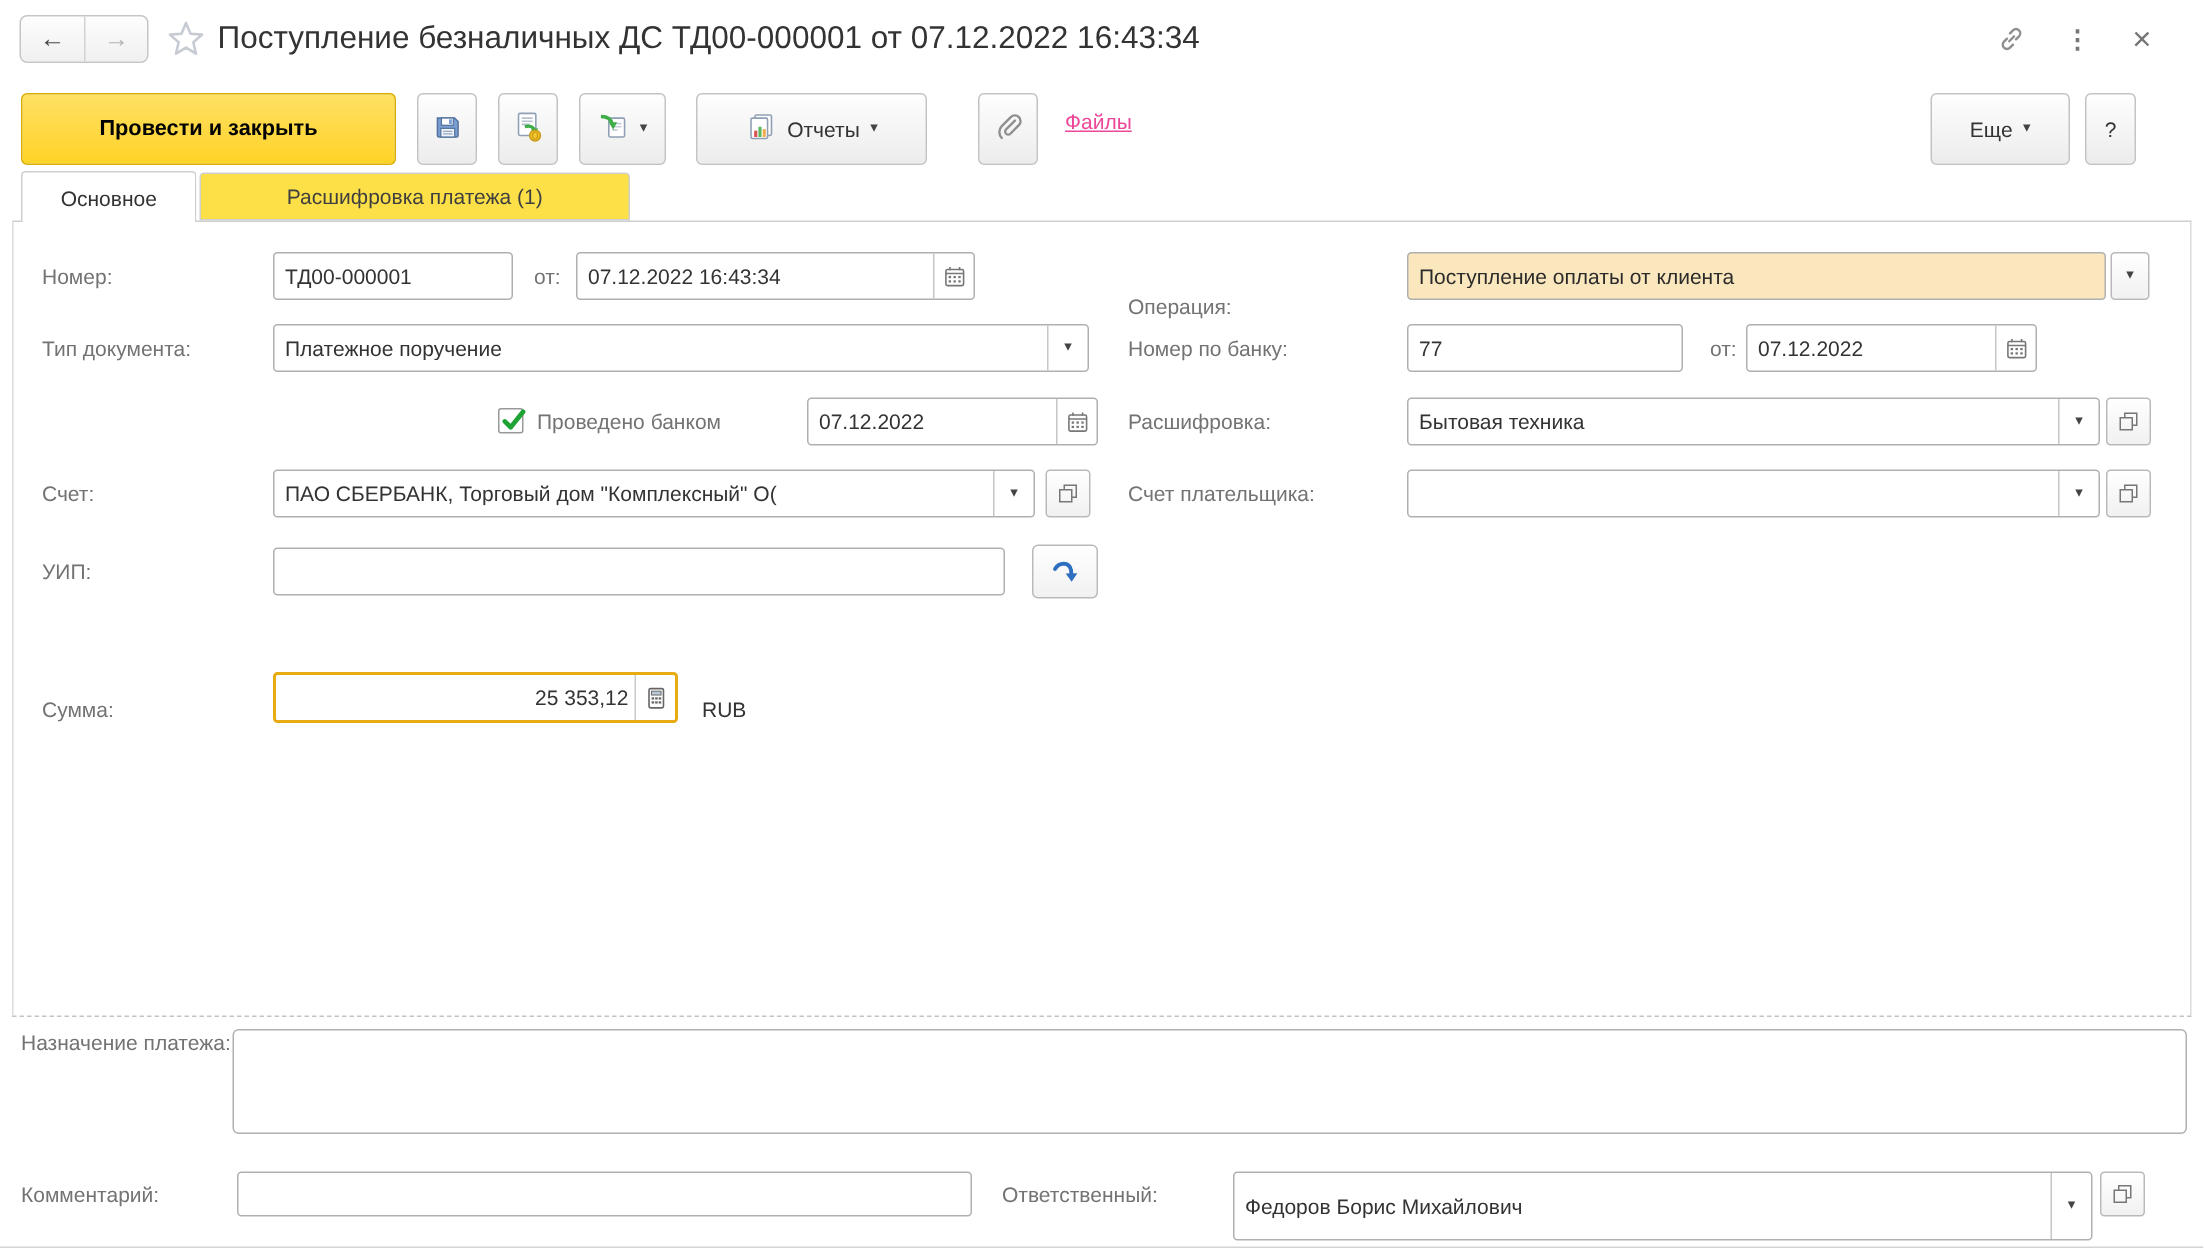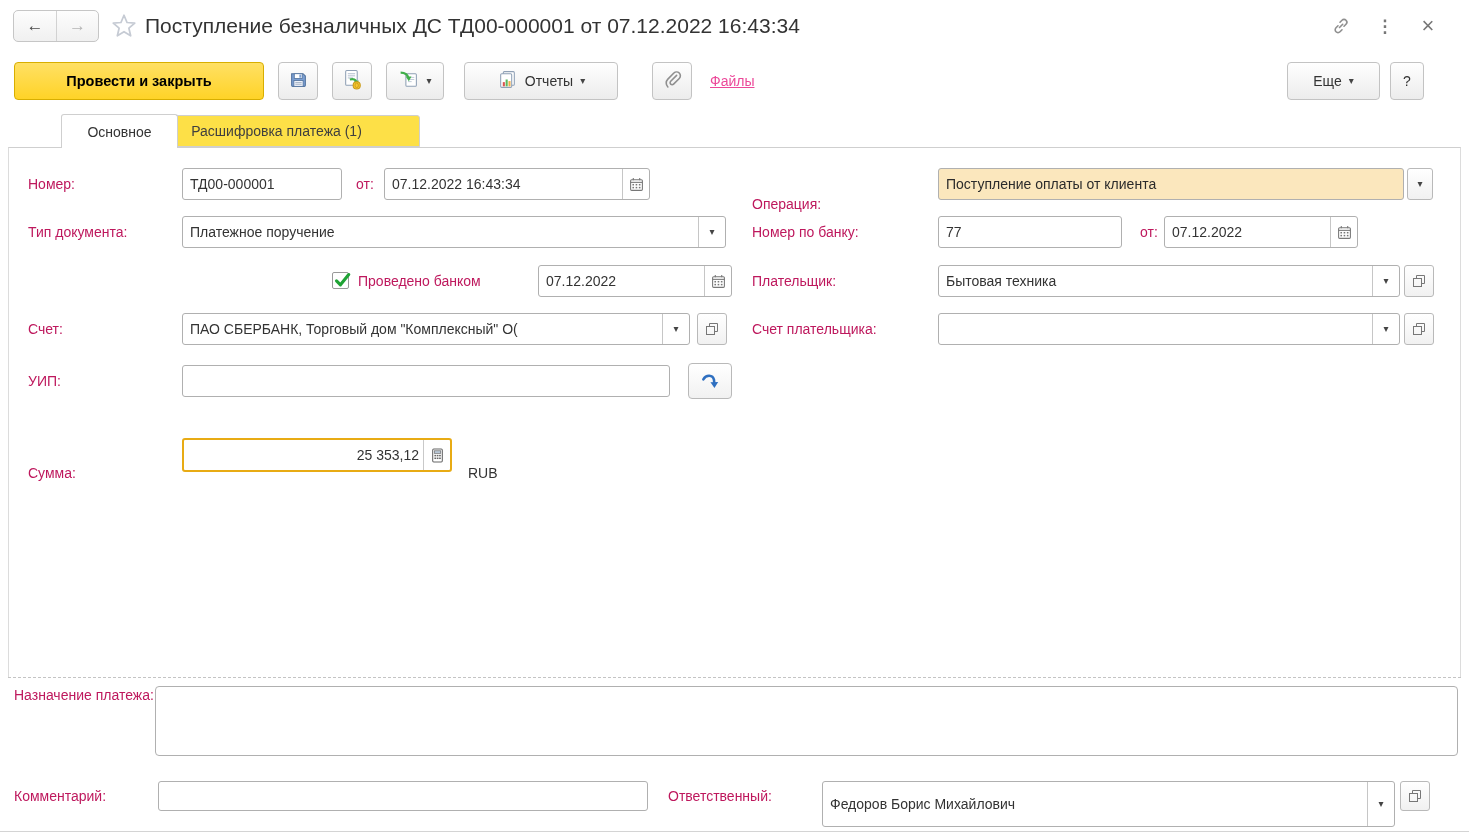--- a/index.html
+++ b/index.html
@@ -13,34 +13,34 @@
   .navbtn { width:42px; display:flex; align-items:center; justify-content:center; font-size:17px; cursor:pointer; }
   .navbtn + .navbtn { border-left:1px solid #d2d2d2; }
   .nav-back { color:#4a4a4a; font-weight:bold; }
   .nav-fwd { color:#b5b5b5; font-weight:bold; }
   .title { left:145px; top:8px; height:36px; line-height:36px; font-size:21px; color:#333; white-space:nowrap; }
   .hdr-ic { top:12px; width:30px; height:28px; display:flex; align-items:center; justify-content:center; cursor:pointer; }
   .kebab { font-size:17px; color:#777; font-weight:bold; letter-spacing:0; }
   .close-x { font-size:22px; color:#777; }
 
   
-  .tbtn { top:62px; height:38px; border:1px solid #c3c3c3; border-radius:4px; background:linear-gradient(#fefefe,#ececec); display:flex; align-items:center; justify-content:center; gap:7px; cursor:pointer; font-size:14px; color:#333; }
+  .tbtn { top:62px; height:48px; border:1px solid #c3c3c3; border-radius:4px; background:linear-gradient(#fefefe,#ececec); display:flex; align-items:center; justify-content:center; gap:7px; cursor:pointer; font-size:14px; color:#333; }
   .tbtn-primary { background:linear-gradient(#ffe064,#ffd327); border:1px solid #d8ae00; font-weight:bold; color:#000; font-size:14.5px; }
   .caret { font-size:10px; color:#444; line-height:1; }
   .link { color:#ec4899; text-decoration:underline; font-size:14px; cursor:pointer; }
 
   
   .tab { height:32px; top:115px; display:flex; align-items:center; justify-content:center; font-size:14px; cursor:pointer; }
   .tab-active { top:114px; height:34px; background:#fff; border:1px solid #cfcfcf; border-bottom:none; z-index:3; border-radius:3px 3px 0 0; }
   .tab-idle { background:#fde047; border:1px solid #cfcfcf; border-radius:3px 3px 0 0; color:#3f3f3f; }
   .panel { left:8px; top:147px; width:1453px; height:530px; border-top:1px solid #cfcfcf; border-left:1px solid #dcdcdc; border-right:1px solid #dcdcdc; z-index:1; }
   .dashsep { left:8px; top:677px; width:1453px; border-top:1px dashed #c4c4c4; }
 
   
-  .lbl { font-size:14px; color:#be185d; line-height:32px; white-space:nowrap; z-index:2; }
+  .lbl { font-size:14px; color:#737373; line-height:32px; white-space:nowrap; z-index:2; }
   .fld { position:absolute; display:flex; align-items:stretch; height:32px; border:1px solid #b0b0b0; border-radius:3px; background:#fff; z-index:2; }
   .fld input { flex:1; min-width:0; border:none; outline:none; background:transparent; font-family:"Liberation Sans", sans-serif; font-size:14px; color:#333; padding:0 7px; }
   .fld-op { background:#fbe7bd; }
   .fld-op input { color:#2b2b2b; }
   .sec { width:27px; display:flex; align-items:center; justify-content:center; border-left:1px solid #c6c6c6; cursor:pointer; }
   .sqbtn { position:absolute; display:flex; align-items:center; justify-content:center; border:1px solid #b9b9b9; border-radius:3px; background:linear-gradient(#ffffff,#f1f1f1); cursor:pointer; z-index:2; }
   .amount-fld { border:2px solid #e8ab14; height:34px; }
   .amount-fld input { text-align:right; padding-right:4px; }
   .cb { left:332px; top:272px; width:17px; height:17px; border:1px solid #999; border-radius:2px; background:#fff; cursor:pointer; z-index:2; }
   .cb svg { position:absolute; left:0px; top:-2px; }
@@ -154,21 +154,21 @@
   <div class="abs link" style="left:710px; top:62px; line-height:38px;">Файлы</div>
 
   <div class="abs tbtn" style="left:1287px; width:93px;">
     <span>Еще</span>
     <span class="caret">▾</span>
   </div>
   <div class="abs tbtn" style="left:1390px; width:34px;">
     <span>?</span>
   </div>
 
-  <div class="abs tab tab-active" style="left:14px; width:117px;margin-left:47px;">
+  <div class="abs tab tab-active" style="left:14px; width:117px;">
     <span>Основное</span>
   </div>
   <div class="abs tab tab-idle" style="left:133px; width:287px;">
     <span>Расшифровка платежа (1)</span>
   </div>
   <div class="abs panel"></div>
 
   <div class="abs lbl" style="left:28px; top:168px;">Номер:</div>
   <div class="fld" style="left:182px; top:168px; width:160px;">
     <input value="ТД00-000001" style="">
@@ -251,21 +251,21 @@
             <rect x="3.2" y="6.5" width="1.5" height="1.4"></rect>
             <rect x="6.2" y="6.5" width="1.5" height="1.4"></rect>
             <rect x="9.2" y="6.5" width="1.5" height="1.4"></rect>
             <rect x="3.2" y="9.2" width="1.5" height="1.4"></rect>
             <rect x="6.2" y="9.2" width="1.5" height="1.4"></rect>
             <rect x="9.2" y="9.2" width="1.5" height="1.4"></rect>
           </g>
         </svg>
     </div>
   </div>
-  <div class="abs lbl" style="left:752px; top:265px;">Плательщик:</div>
+  <div class="abs lbl" style="left:752px; top:265px;">Расшифровка:</div>
   <div class="fld" style="left:938px; top:265px; width:462px;">
     <input value="Бытовая техника" style="">
     <div class="sec">
         <span class="caret">▾</span>
       </div>
   </div>
   <div class="sqbtn" style="left:1404px; top:265px; width:30px; height:32px;">
     <svg width="14" height="14" viewBox="0 0 14 14" fill="none" stroke="#777">
         <rect x="1.5" y="4.5" width="8" height="8"></rect>
         <path d="M4.5 4.5 V1.5 H12.5 V9.5 H9.5"></path>
@@ -304,21 +304,21 @@
     <input value="" style="">
   </div>
   <div class="sqbtn" style="left:688px; top:363px; width:44px; height:36px; border-radius:4px;">
     <svg width="20" height="20" viewBox="0 0 18 18">
         <path d="M3 7.5 C5.5 3.2 11.5 3.2 12.6 8 L12.8 10.5" fill="none" stroke="#2e6fc0" stroke-width="2.3" stroke-linecap="round"></path>
         <path d="M9.4 10.2 L13 15.2 L16.4 10 z" fill="#2e6fc0"></path>
       </svg>
   </div>
 
   <div class="abs lbl" style="left:28px; top:456px; line-height:34px;">Сумма:</div>
-  <div class="fld amount-fld" style="left:182px; top:438px; width:270px;">
+  <div class="fld amount-fld" style="left:182px; top:448px; width:270px;">
     <input value="25 353,12" style="">
     <div class="sec" style="border-left-color:#c9c9c9;">
       <svg width="15" height="15" viewBox="0 0 14 14">
           <rect x="2.5" y="1" width="9" height="12" rx="1" fill="#fff" stroke="#666"></rect>
           <rect x="4" y="2.6" width="6" height="2.4" fill="#b9c7d6" stroke="#666" stroke-width="0.6"></rect>
           <g fill="#666">
             <rect x="4.1" y="6.4" width="1.6" height="1.4"></rect>
             <rect x="6.3" y="6.4" width="1.6" height="1.4"></rect>
             <rect x="8.5" y="6.4" width="1.6" height="1.4"></rect>
             <rect x="4.1" y="8.9" width="1.6" height="1.4"></rect>

